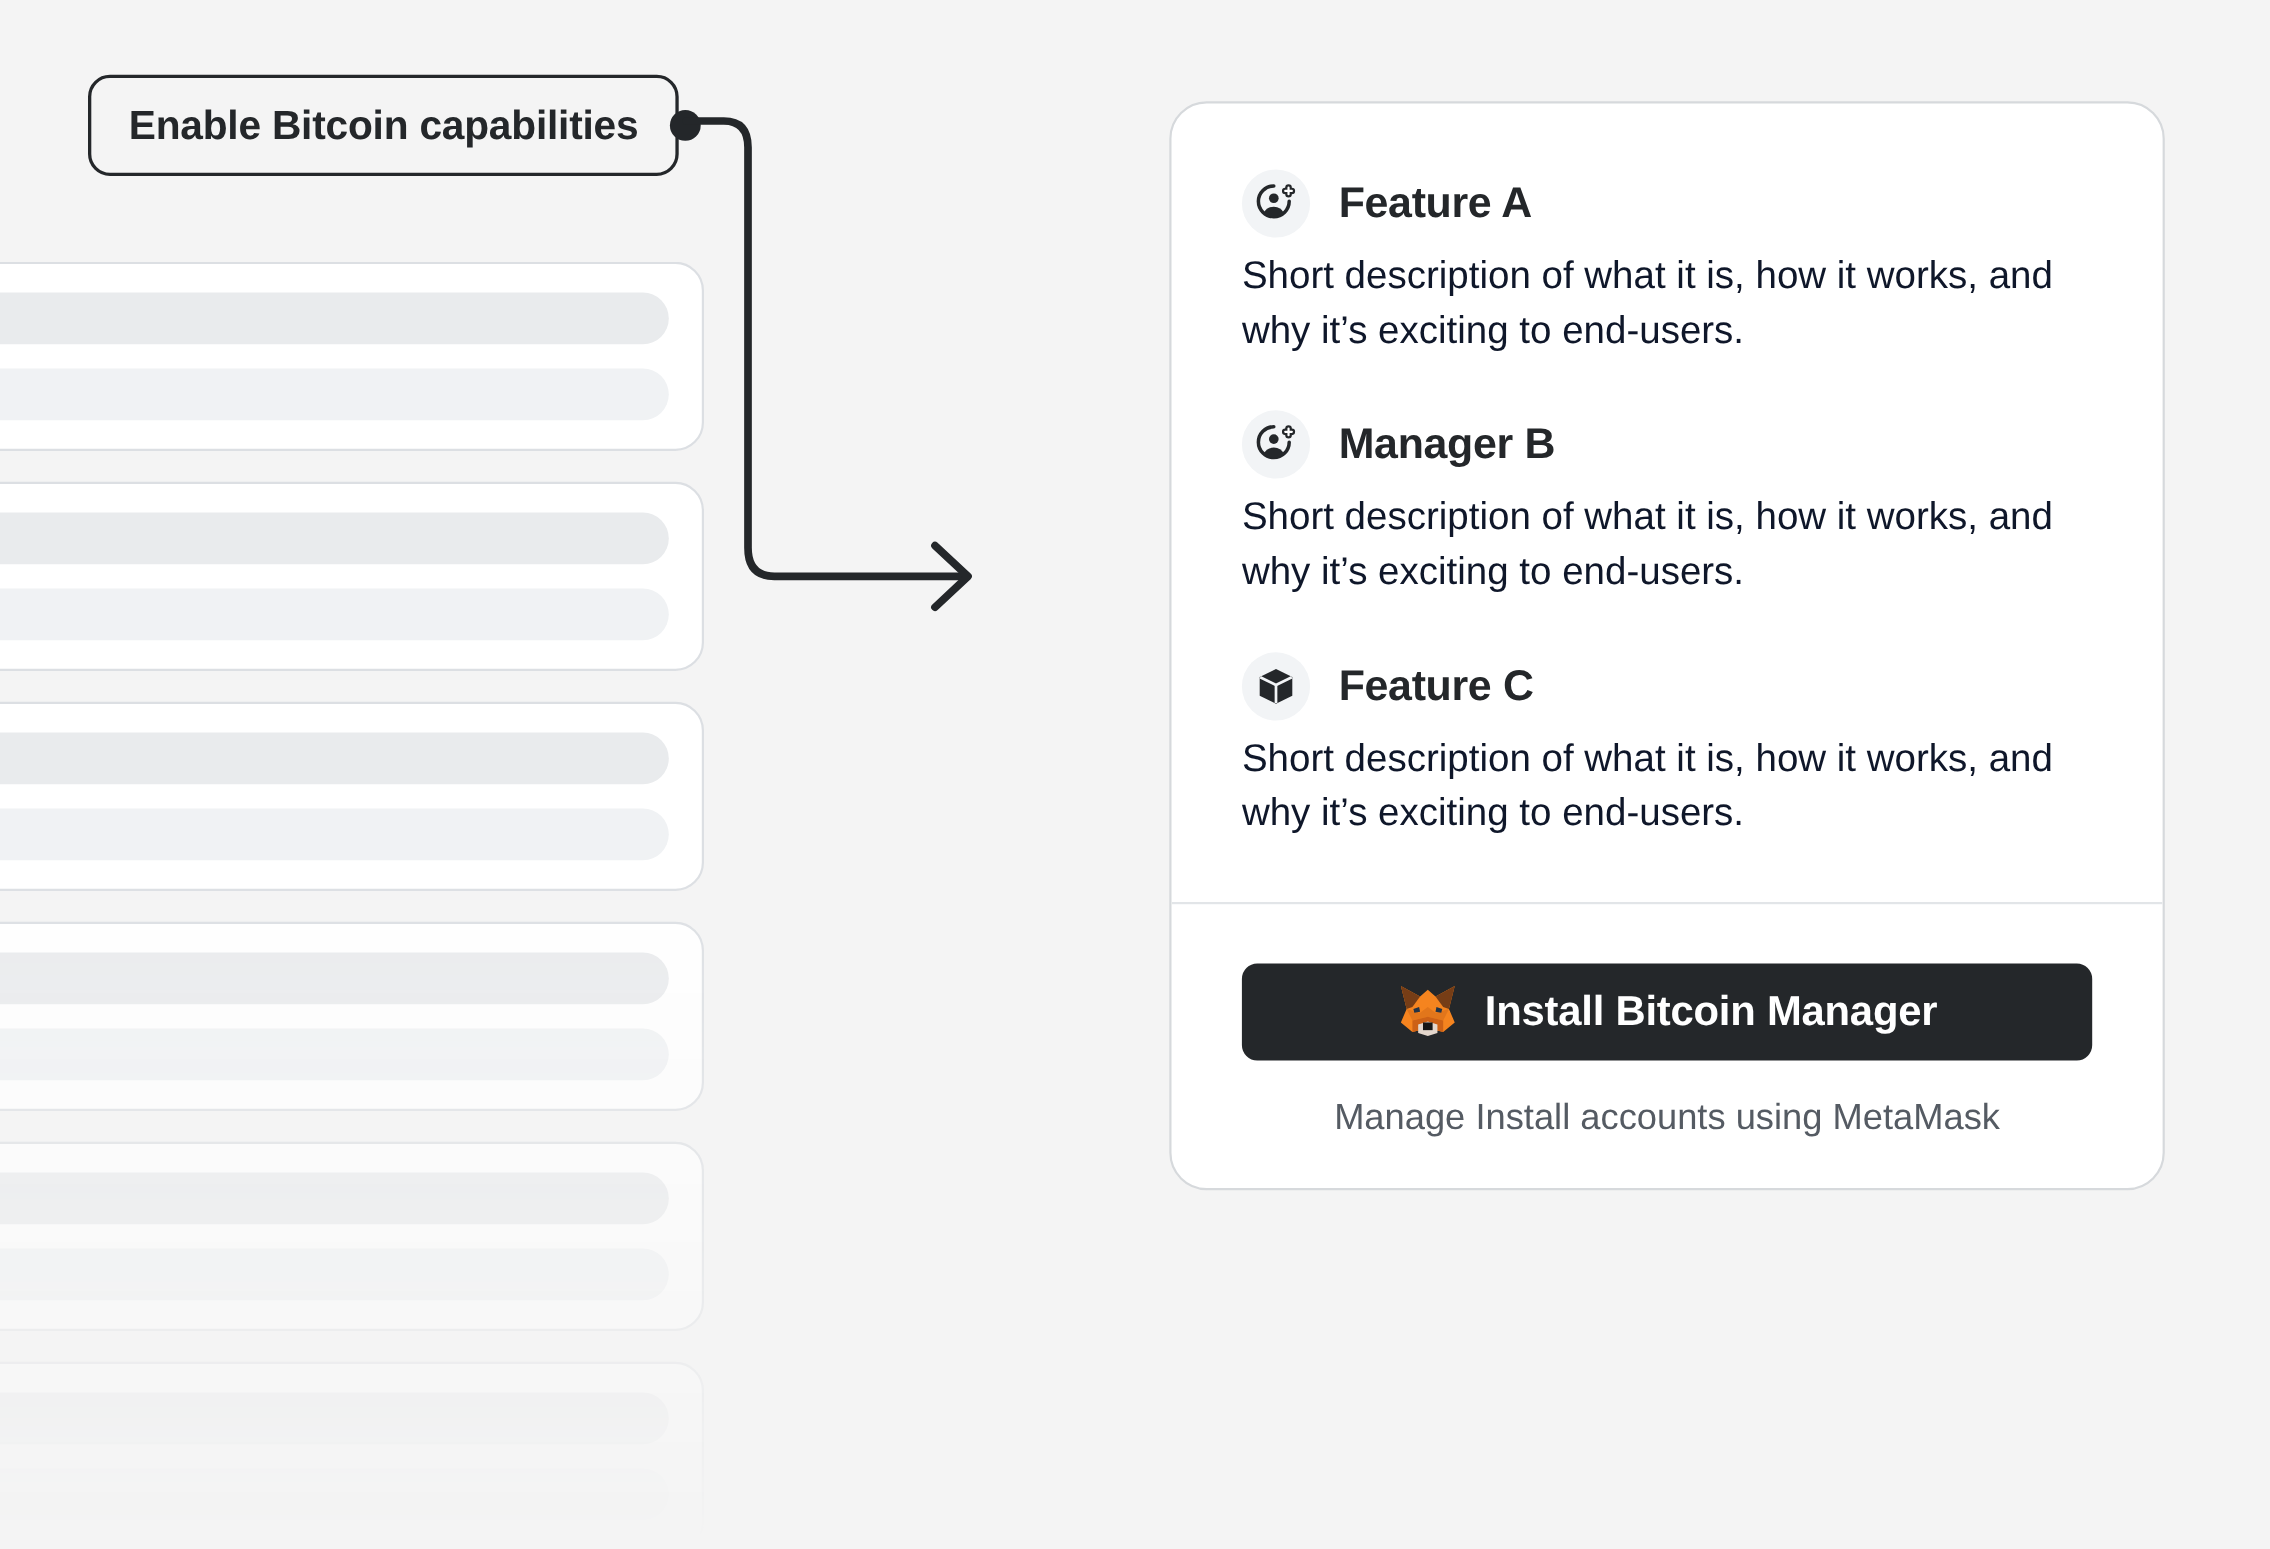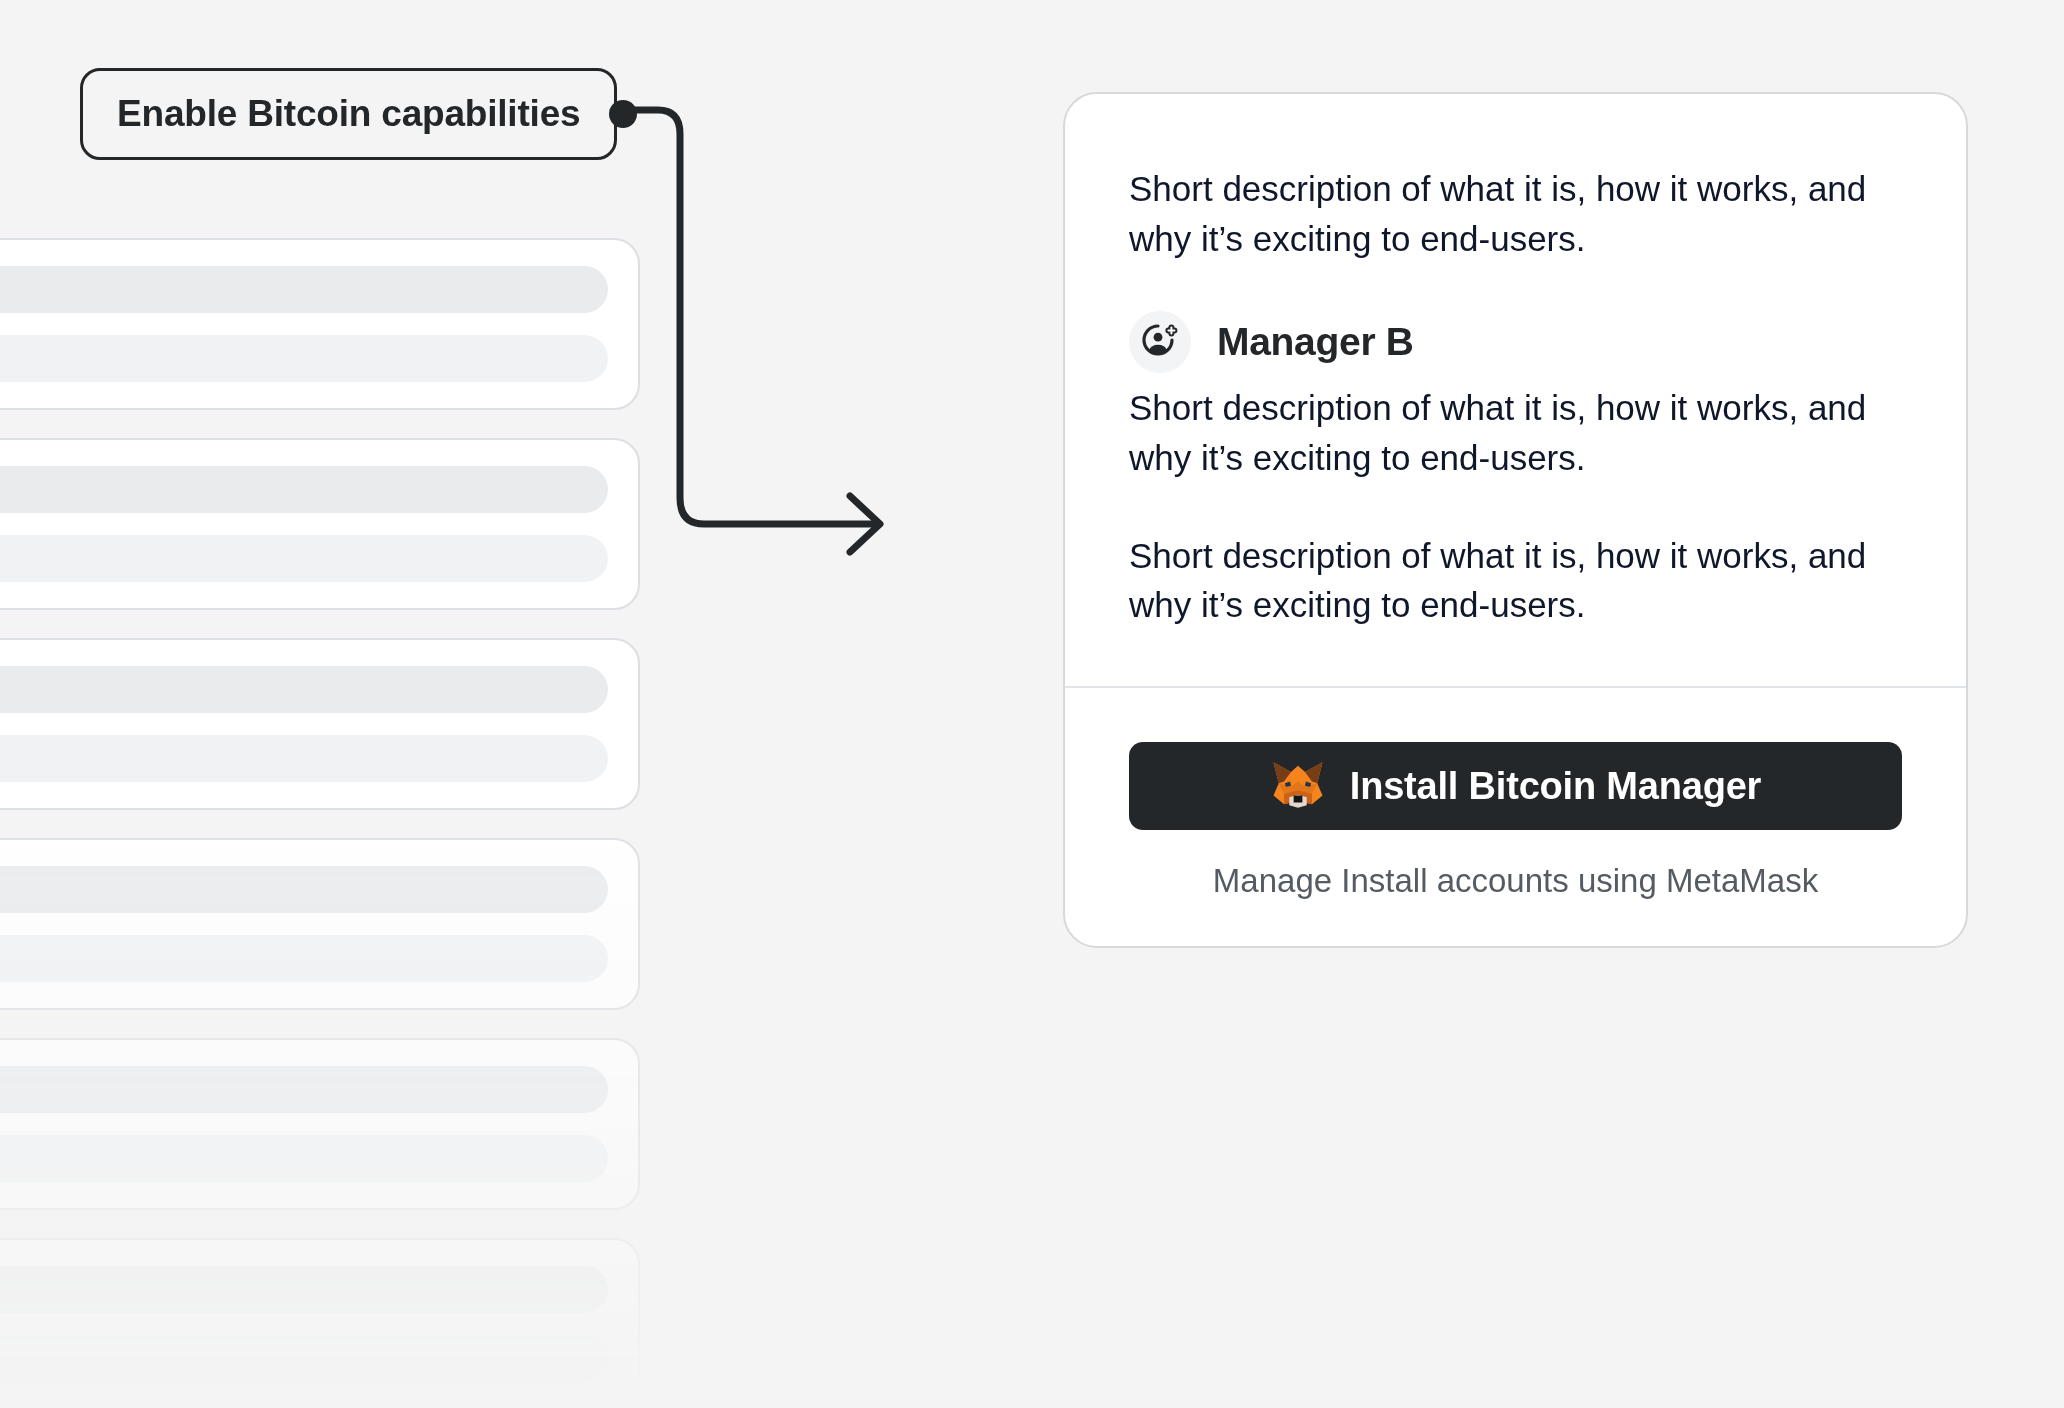--- a/index.html
+++ b/index.html
@@ -205,39 +205,62 @@
 
 <svg id="connector-arrow" viewBox="0 0 480 650">
   <path d="M 24 20 L 58 20 Q 80 20 80 44 L 80 408 Q 80 434 104 434 L 278 434" fill="none" stroke="#24272a" stroke-width="7" stroke-linecap="round" stroke-linejoin="round"></path>
   <path d="M 250 406 L 280 434 L 250 462" fill="none" stroke="#24272a" stroke-width="7" stroke-linecap="round" stroke-linejoin="round"></path>
 </svg>
 
 <div id="feature-card">
 
   <div id="feature-list">
       <div class="feature-item">
+        <div class="feature-head">
+          <span class="feature-icon-badge">
+            <svg width="40" height="40" viewBox="0 0 40 40">
+              <path d="M18 4a14 14 0 1 0 14 14" fill="none" stroke="#24272a" stroke-width="3.2" stroke-linecap="round"></path>
+              <path d="M30 6.2a13.6 13.6 0 0 1 2.6 2.6" fill="none" stroke="#24272a" stroke-width="3.2" stroke-linecap="round"></path>
+              <circle cx="18" cy="15.2" r="4.4" fill="#24272a"></circle>
+              <path d="M8.6 28.8a10.4 10.4 0 0 1 18.8 0 13.9 13.9 0 0 1-18.8 0z" fill="#24272a"></path>
+              <path d="M31.4 2.6a3 3 0 0 1 3 3 3 3 0 0 1 3 3 3 3 0 0 1-3 3 3 3 0 0 1-3 3 3 3 0 0 1-3-3 3 3 0 0 1-3-3 3 3 0 0 1 3-3 3 3 0 0 1 3-3z" fill="#24272a"></path>
+              <path d="M31.4 5.6v6M28.4 8.6h6" stroke="#ffffff" stroke-width="2" stroke-linecap="round"></path>
+            </svg>
+          </span>
+          <span class="feature-title">Feature A</span>
+        </div>
         <div class="feature-desc">Short description of what it is, how it works, and why it’s exciting to end-users.</div>
       </div>
       <div class="feature-item">
         <div class="feature-head">
           <span class="feature-icon-badge">
             <svg width="40" height="40" viewBox="0 0 40 40">
               <path d="M18 4a14 14 0 1 0 14 14" fill="none" stroke="#24272a" stroke-width="3.2" stroke-linecap="round"></path>
               <path d="M30 6.2a13.6 13.6 0 0 1 2.6 2.6" fill="none" stroke="#24272a" stroke-width="3.2" stroke-linecap="round"></path>
               <circle cx="18" cy="15.2" r="4.4" fill="#24272a"></circle>
               <path d="M8.6 28.8a10.4 10.4 0 0 1 18.8 0 13.9 13.9 0 0 1-18.8 0z" fill="#24272a"></path>
               <path d="M31.4 2.6a3 3 0 0 1 3 3 3 3 0 0 1 3 3 3 3 0 0 1-3 3 3 3 0 0 1-3 3 3 3 0 0 1-3-3 3 3 0 0 1-3-3 3 3 0 0 1 3-3 3 3 0 0 1 3-3z" fill="#24272a"></path>
               <path d="M31.4 5.6v6M28.4 8.6h6" stroke="#ffffff" stroke-width="2" stroke-linecap="round"></path>
             </svg>
           </span>
           <span class="feature-title">Manager B</span>
         </div>
         <div class="feature-desc">Short description of what it is, how it works, and why it’s exciting to end-users.</div>
       </div>
       <div class="feature-item">
+        <div class="feature-head">
+          <span class="feature-icon-badge">
+            <svg width="38" height="38" viewBox="0 0 40 40">
+              <path d="M20 3.4 35.6 11v18L20 36.6 4.4 29V11z" fill="#24272a"></path>
+              <path d="M4.9 11.3 20 18.6l15.1-7.3" fill="none" stroke="#f2f4f6" stroke-width="2.6" stroke-linejoin="round"></path>
+              <path d="M20 18.8v17.2" fill="none" stroke="#f2f4f6" stroke-width="2.6"></path>
+            </svg>
+          </span>
+          <span class="feature-title">Feature C</span>
+        </div>
         <div class="feature-desc">Short description of what it is, how it works, and why it’s exciting to end-users.</div>
       </div>
     </div>
 
   <div id="card-divider"></div>
 
   <div id="card-footer">
     <button id="install-button">
       <span class="fox">
         <svg width="56" height="56" viewBox="0 0 64 64">

